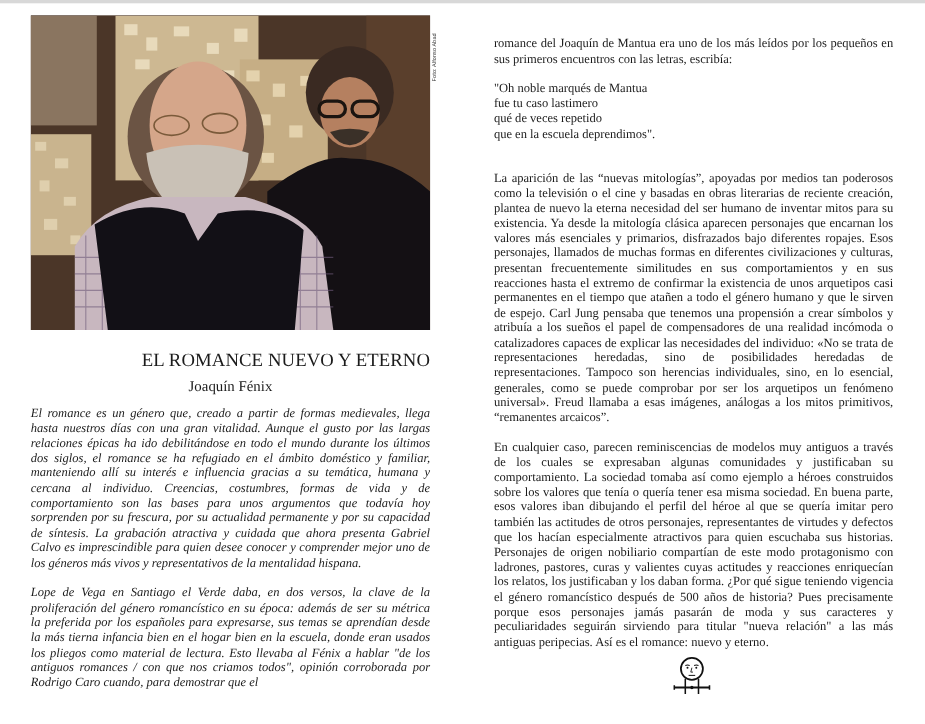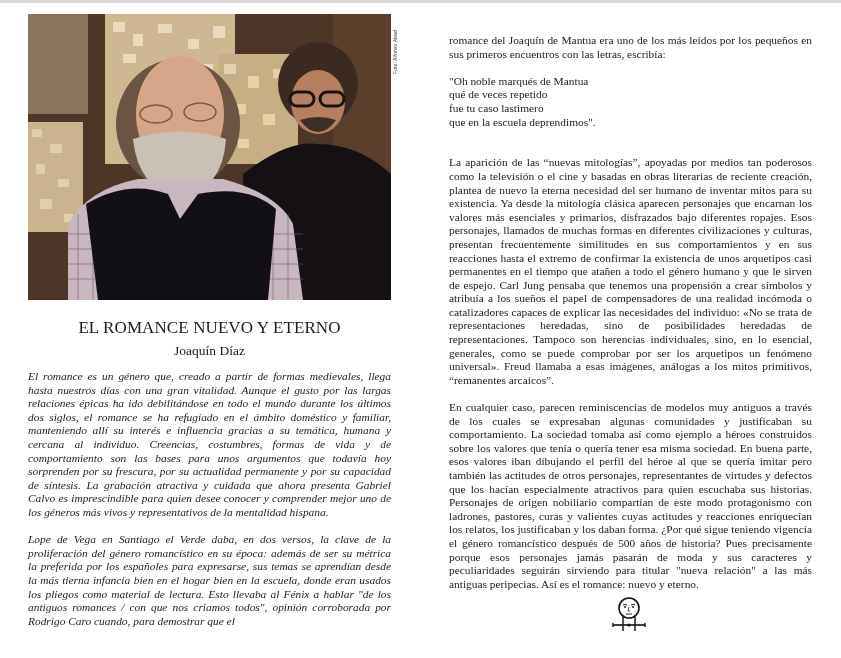--- a/index.html
+++ b/index.html
@@ -12,21 +12,21 @@
     position: absolute; left: 28px; top: 14px; width: 363px; height: 286px; overflow: hidden;
     background: #4a3526;
   }
   .photo svg { display: block; }
   .credit {
     position: absolute; left: 392px; top: 14px; width: 10px; height: 60px;
     font-family: "Liberation Sans", sans-serif; font-size: 5px; color: #333;
     writing-mode: vertical-rl; transform: rotate(180deg); white-space: nowrap; letter-spacing: 0.1px;
   }
   .title {
-    position: absolute; left: 28px; width: 363px; top: 318px; text-align: center;
+    position: absolute; left: 28px; width: 363px; top: 318px; text-align: right;
     font-family: "Liberation Serif", serif; font-size: 17px; letter-spacing: 0.1px; color: #1b1b1b;
   }
   .author {
     position: absolute; left: 28px; width: 363px; top: 343px; text-align: center;
     font-family: "Liberation Serif", serif; font-size: 13.5px; color: #1b1b1b;
   }
   .col {
     position: absolute; font-family: "Liberation Serif", serif; font-size: 11.4px; line-height: 13.6px;
     text-align: justify; color: #1b1b1b;
   }
@@ -98,34 +98,34 @@
         <line x1="65" y1="200" x2="65" y2="286"></line>
       <line x1="245" y1="200" x2="245" y2="286"></line>
         <line x1="260" y1="200" x2="260" y2="286"></line>
     </g>
     <path d="M58 190 Q100 165 140 180 L152 205 L170 180 Q220 170 248 195 L240 286 L70 286Z" fill="#121016"></path>
   </svg>
 </div>
 <div class="credit">Foto: Alfonso Abad</div>
 
 <div class="title">EL ROMANCE NUEVO Y ETERNO</div>
-<div class="author">Joaquín Díaz</div>
+<div class="author">Joaquín Fénix</div>
 
 <div class="col left-col">
   <p>El romance es un género que, creado a partir de formas medievales, llega hasta nuestros días con una gran vitalidad. Aunque el gusto por las largas relaciones épicas ha ido debilitándose en todo el mundo durante los últimos dos siglos, el romance se ha refugiado en el ámbito doméstico y familiar, manteniendo allí su interés e influencia gracias a su temática, humana y cercana al individuo. Creencias, costumbres, formas de vida y de comportamiento son las bases para unos argumentos que todavía hoy sorprenden por su frescura, por su actualidad permanente y por su capacidad de síntesis. La grabación atractiva y cuidada que ahora presenta Gabriel Calvo es imprescindible para quien desee conocer y comprender mejor uno de los géneros más vivos y representativos de la mentalidad hispana.</p>
   <p>Lope de Vega en Santiago el Verde daba, en dos versos, la clave de la proliferación del género romancístico en su época: además de ser su métrica la preferida por los españoles para expresarse, sus temas se aprendían desde la más tierna infancia bien en el hogar bien en la escuela, donde eran usados los pliegos como material de lectura. Esto  llevaba al Fénix a hablar "de los antiguos romances / con que nos criamos todos", opinión corroborada por Rodrigo Caro cuando, para demostrar que el</p>
 </div>
 
 <div class="col right-col">
   <p>romance del Joaquín de Mantua era uno de los más leídos por los pequeños en sus primeros encuentros con las letras, escribía:</p>
   <p class="verse">
     </p>
     <div>"Oh noble marqués de Mantua</div>
+    <div>fue tu caso lastimero</div>
     <div>qué de veces repetido</div>
-    <div>fue tu caso lastimero</div>
     <div>que en la escuela deprendimos".</div>
   <p></p>
   <div style="height:13.6px"></div>
   <p>La aparición de las “nuevas mitologías”, apoyadas por medios tan poderosos como la televisión o el cine y basadas en obras literarias de reciente creación, plantea de nuevo la eterna necesidad del ser humano de inventar mitos para su existencia. Ya desde la mitología clásica aparecen personajes que encarnan los valores más esenciales y primarios, disfrazados bajo diferentes ropajes. Esos personajes, llamados de muchas formas en diferentes civilizaciones y culturas, presentan frecuentemente similitudes en sus comportamientos y en sus reacciones hasta el extremo de confirmar la existencia de unos arquetipos casi permanentes en el tiempo que atañen a todo el género humano y que le sirven de espejo. Carl Jung pensaba que tenemos una propensión a crear símbolos y atribuía a los sueños el papel de compensadores de una realidad incómoda o catalizadores capaces de explicar las necesidades del individuo: «No se trata de representaciones heredadas, sino de posibilidades heredadas de representaciones. Tampoco son herencias individuales, sino, en lo esencial, generales, como se puede comprobar por ser los arquetipos un fenómeno universal». Freud llamaba a esas imágenes, análogas a los mitos primitivos, “remanentes arcaicos”.</p>
   <p>En cualquier caso, parecen reminiscencias de modelos muy antiguos a través de los cuales se expresaban algunas comunidades y justificaban su comportamiento. La sociedad tomaba así como ejemplo a héroes construidos sobre los valores que tenía o quería tener esa misma sociedad. En buena parte, esos valores iban dibujando el perfil del héroe al que se quería imitar pero también las actitudes de otros personajes, representantes de virtudes y defectos que los hacían especialmente atractivos para quien escuchaba sus historias. Personajes de origen nobiliario compartían de este modo protagonismo con ladrones, pastores, curas y valientes cuyas actitudes y reacciones enriquecían los relatos, los justificaban y los daban forma. ¿Por qué sigue teniendo vigencia el género romancístico después de 500 años de historia? Pues precisamente porque esos personajes jamás pasarán de moda y sus caracteres y peculiaridades seguirán sirviendo para titular "nueva relación" a las más antiguas peripecias. Así es el romance: nuevo y eterno.</p>
 </div>
 
 <div class="emblem">
   <svg width="42" height="40" viewBox="0 0 42 40">
     <circle cx="21" cy="13" r="10" fill="#fff" stroke="#111" stroke-width="1.6"></circle>

